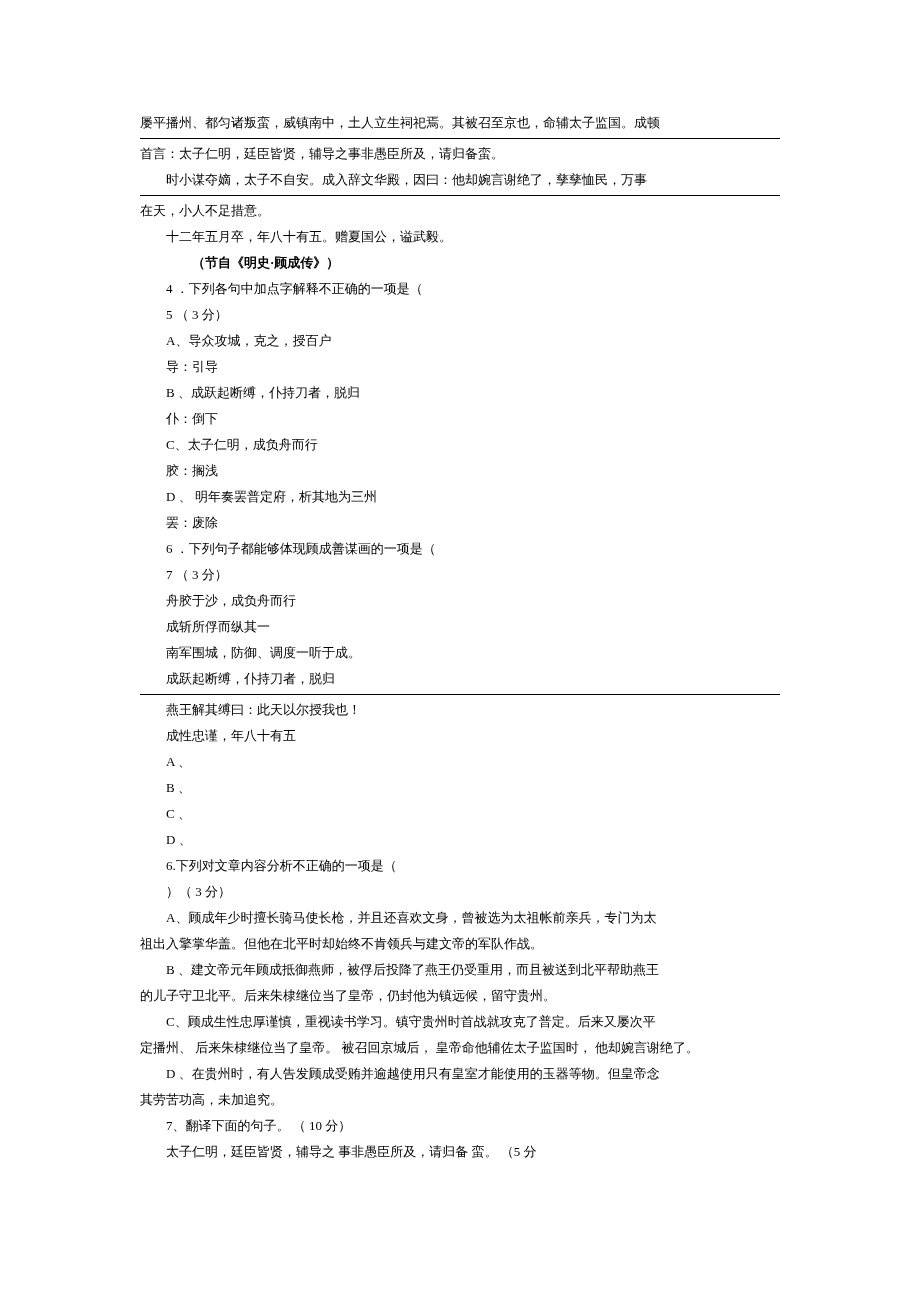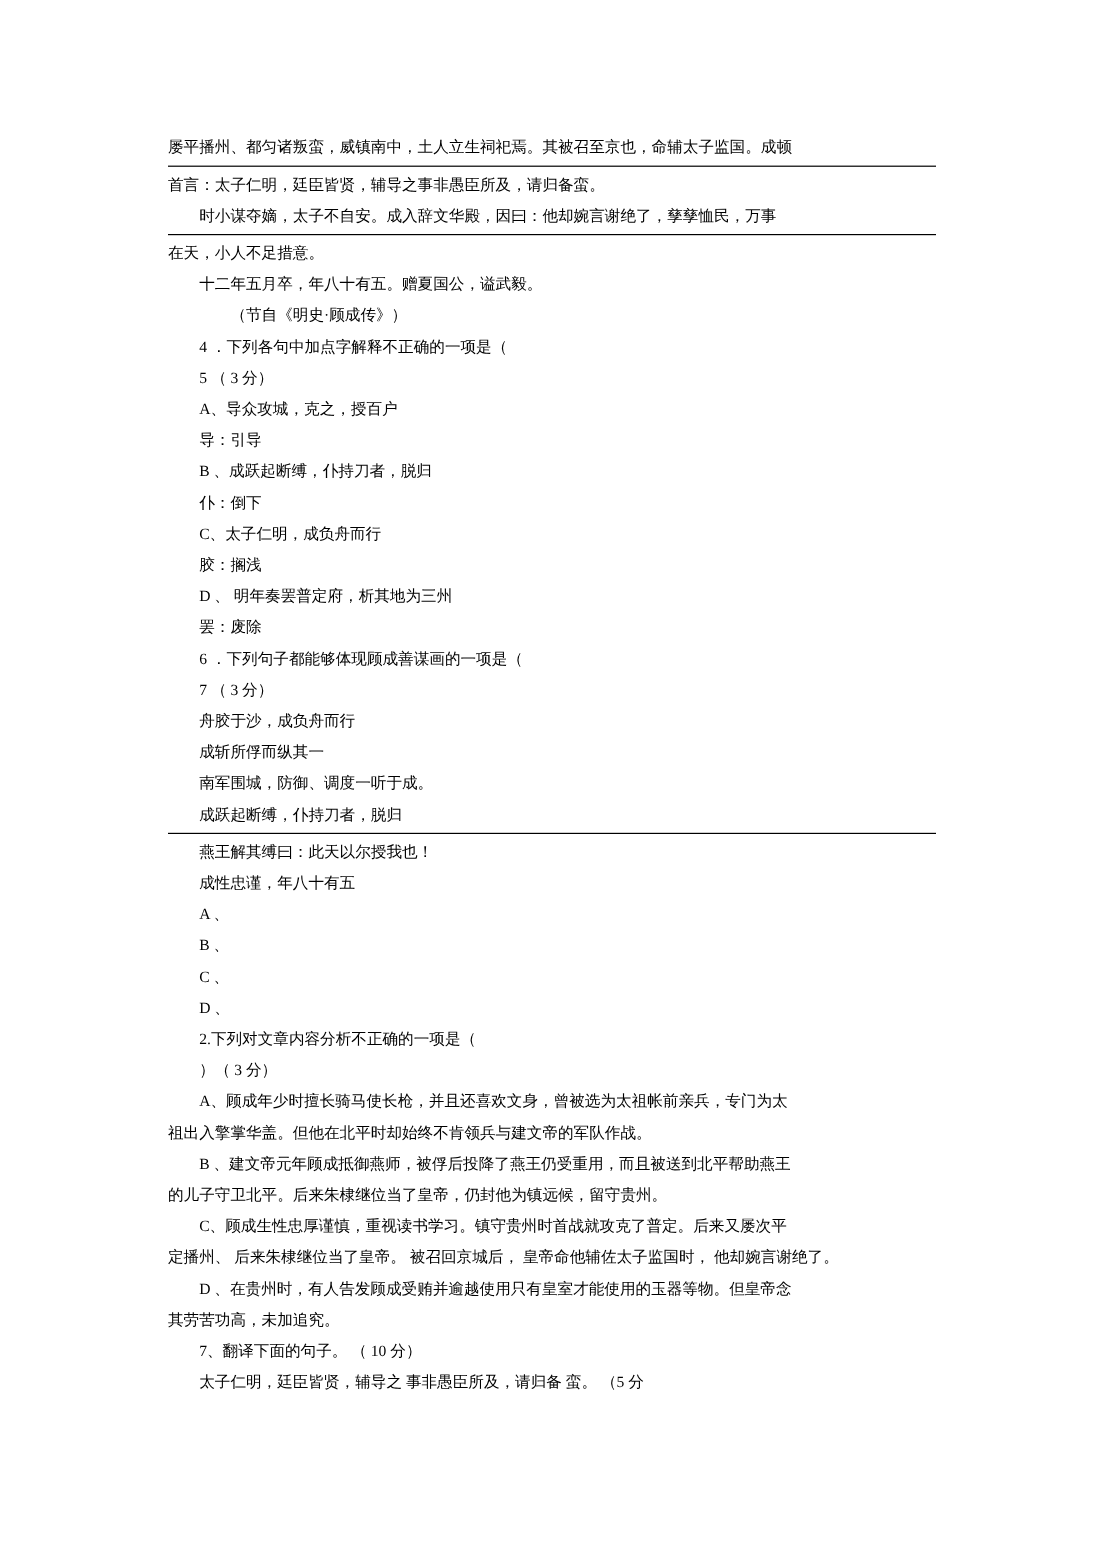--- a/index.html
+++ b/index.html
@@ -18,20 +18,21 @@
       line-height: 2;
     }
     .line {
       display: block;
     }
     .indent-1 {
       padding-left: 2em;
     }
     .indent-2 {
       padding-left: 4em;
+      font-weight: bold;
     }
     .hr-line {
       border: none;
       border-top: 1px solid #000;
       margin: 2px 0;
     }
   </style>
 </head>
 <body>
 
@@ -59,21 +60,21 @@
 <div class="line indent-1">成斩所俘而纵其一</div>
 <div class="line indent-1">南军围城，防御、调度一听于成。</div>
 <div class="line indent-1">成跃起断缚，仆持刀者，脱归</div>
 <hr class="hr-line">
 <div class="line indent-1">燕王解其缚曰：此天以尔授我也！</div>
 <div class="line indent-1">成性忠谨，年八十有五</div>
 <div class="line indent-1">A 、</div>
 <div class="line indent-1">B 、</div>
 <div class="line indent-1">C 、</div>
 <div class="line indent-1">D 、</div>
-<div class="line indent-1">2.下列对文章内容分析不正确的一项是（</div>
+<div class="line indent-1">6.下列对文章内容分析不正确的一项是（</div>
 <div class="line indent-1">）（ 3 分）</div>
 <div class="line indent-1">A、顾成年少时擅长骑马使长枪，并且还喜欢文身，曾被选为太祖帐前亲兵，专门为太</div>
 <div class="line">祖出入擎掌华盖。但他在北平时却始终不肯领兵与建文帝的军队作战。</div>
 <div class="line indent-1">B 、建文帝元年顾成抵御燕师，被俘后投降了燕王仍受重用，而且被送到北平帮助燕王</div>
 <div class="line">的儿子守卫北平。后来朱棣继位当了皇帝，仍封他为镇远候，留守贵州。</div>
 <div class="line indent-1">C、顾成生性忠厚谨慎，重视读书学习。镇守贵州时首战就攻克了普定。后来又屡次平</div>
 <div class="line">定播州、  后来朱棣继位当了皇帝。  被召回京城后，  皇帝命他辅佐太子监国时，  他却婉言谢绝了。</div>
 <div class="line indent-1">D 、在贵州时，有人告发顾成受贿并逾越使用只有皇室才能使用的玉器等物。但皇帝念</div>
 <div class="line">其劳苦功高，未加追究。</div>
 <div class="line indent-1">7、翻译下面的句子。 （ 10 分）</div>

